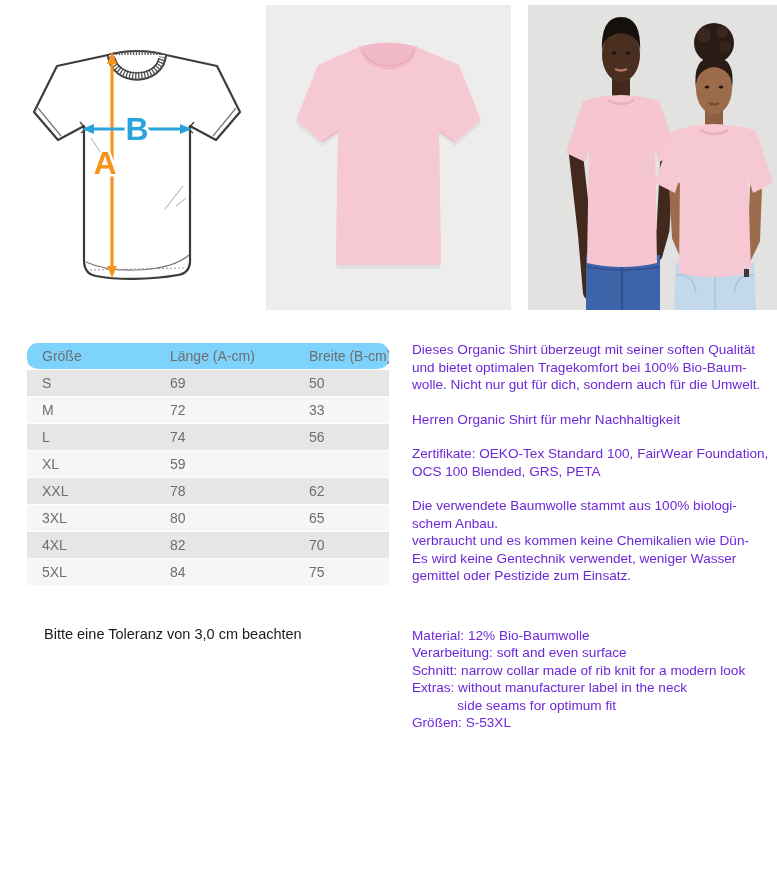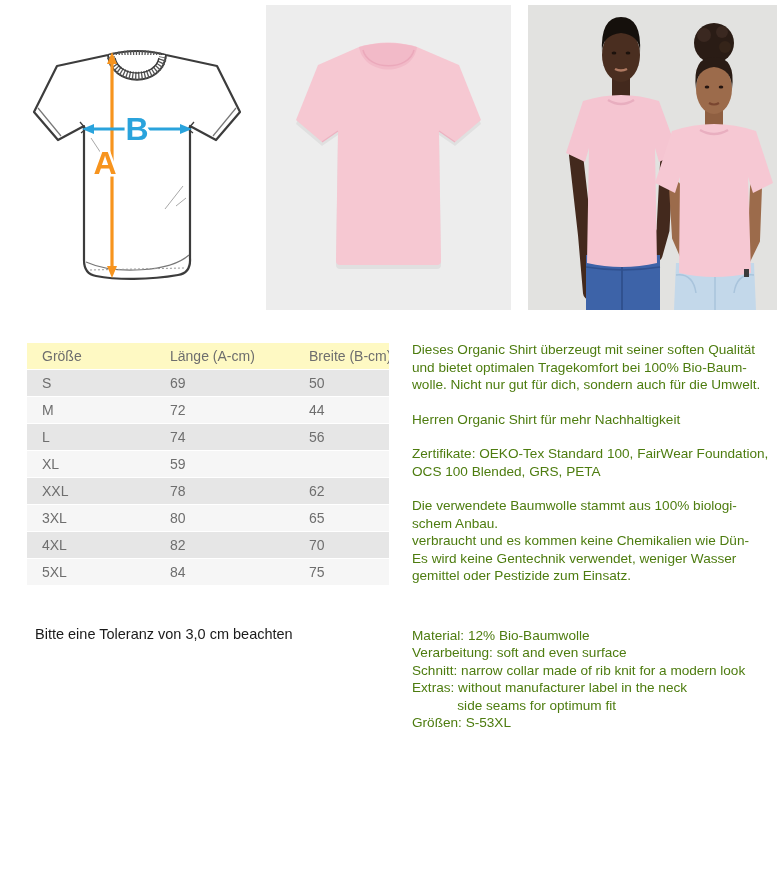--- a/index.html
+++ b/index.html
@@ -8,28 +8,28 @@
     font-family:"Liberation Sans",sans-serif;overflow:hidden;
   }
   
   .diagram{position:absolute;left:20px;top:26px;width:230px;height:266px;}
   .flatlay{position:absolute;left:266px;top:5px;width:245px;height:305px;background:#EDEDED;}
   .models{position:absolute;left:528px;top:5px;width:249px;height:305px;background:#E2E2E0;}
   .flatlay svg,.models svg{display:block;width:100%;height:100%;}
   
   .sizetable{position:absolute;left:27px;top:343px;width:362px;font-size:14px;color:#6E6E6E;}
   .thead,.trow{display:grid;grid-template-columns:128px 139px 95px;height:26px;line-height:26px;border-bottom:1px solid #ffffff;}
-  .thead{background:#fef9c3;}
+  .thead{background:#7dd3fc;border-radius:11px;}
   .th,.td{padding-left:15px;overflow:hidden;white-space:nowrap;}
   .tbody .trow:nth-child(odd){background:#E6E6E6;}
   .tbody .trow:nth-child(even){background:#F6F6F6;}
   
-  .tolerance{position:absolute;left:35px;top:626px;font-size:14.5px;color:#1A1A1A;}
-  
-  .description{position:absolute;left:412px;top:341px;width:365px;font-size:13.6px;line-height:17.5px;color:#4d7c0f;}
+  .tolerance{position:absolute;left:44px;top:626px;font-size:14.5px;color:#1A1A1A;}
+  
+  .description{position:absolute;left:412px;top:341px;width:365px;font-size:13.6px;line-height:17.5px;color:#6d28d9;}
   .para{margin:0 0 17px 0;}
   .para.cotton{margin-bottom:42px;}
   .specs .line{white-space:pre;}
   .line{white-space:nowrap;}
 </style>
 </head>
 <body>
 
 <div class="canvas">
 
@@ -146,21 +146,21 @@
       </div>
     <div class="tbody">
         <div class="trow">
         <div class="td">S</div>
         <div class="td">69</div>
         <div class="td">50</div>
       </div>
         <div class="trow">
         <div class="td">M</div>
         <div class="td">72</div>
-        <div class="td">44</div>
+        <div class="td">33</div>
       </div>
         <div class="trow">
         <div class="td">L</div>
         <div class="td">74</div>
         <div class="td">56</div>
       </div>
         <div class="trow">
         <div class="td">XL</div>
         <div class="td">59</div>
       </div>

